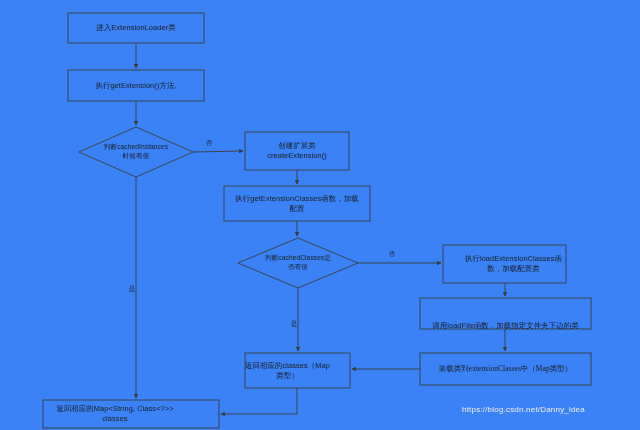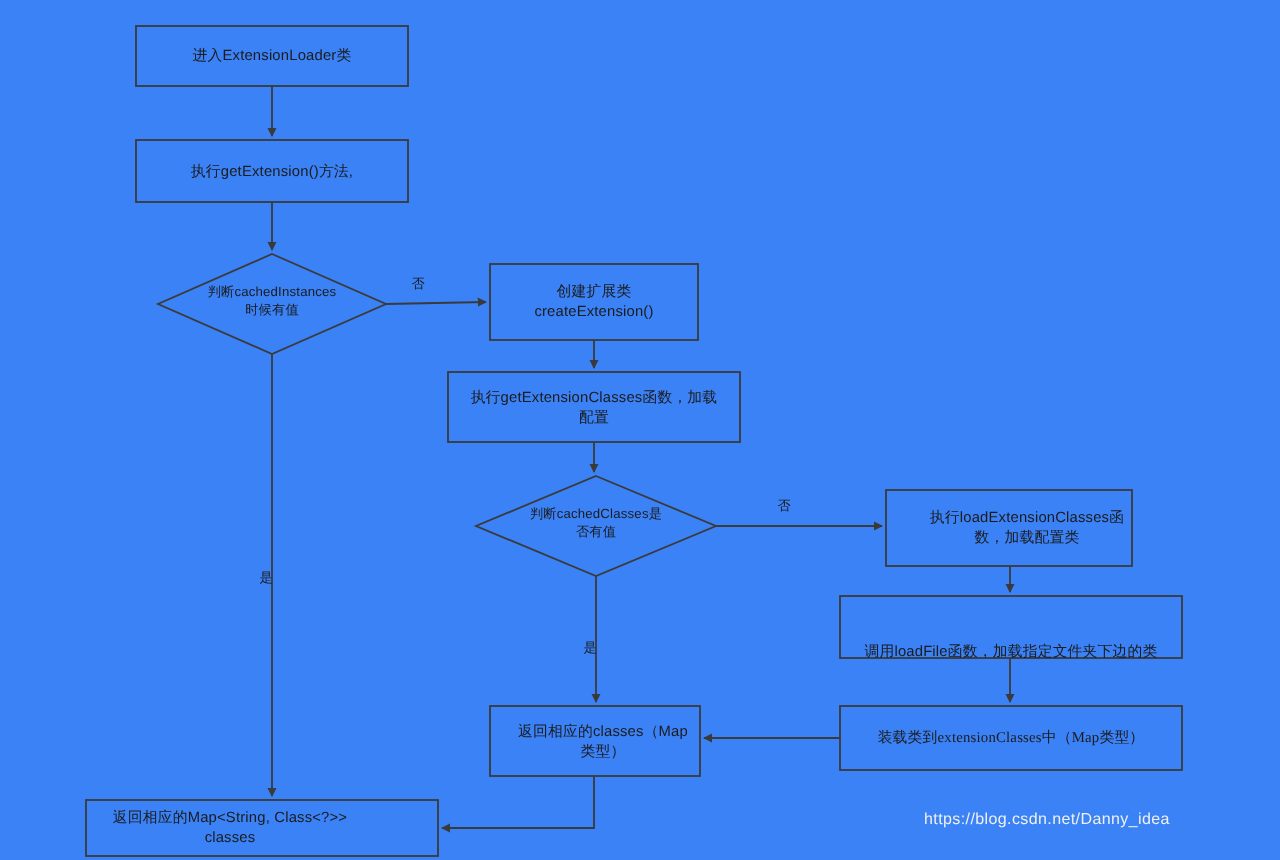--- a/index.html
+++ b/index.html
@@ -132,21 +132,21 @@
   <div class="node-label" style="left:240px; top:244px; width:116px; height:38px; font-size:6.6px;">判断cachedClasses是
 否有值</div>
 
   <div class="node-label" style="left:443px; top:245px; width:123px; height:38px;padding-left:21px;">执行loadExtensionClasses函
 数，加载配置类</div>
 
   <div class="node-label" style="left:420px; top:298px; width:171px; height:31px;margin-top:12px;">调用loadFile函数，加载指定文件夹下边的类</div>
 
   <div class="node-label" style="left:420px; top:353px; width:171px; height:32px;font-family:Liberation Serif, serif;">装载类到extensionClasses中（Map类型）</div>
 
-  <div class="node-label" style="left:249px; top:353px; width:105px; height:35px;">返回相应的classes（Map
+  <div class="node-label" style="left:235px; top:353px; width:105px; height:35px;">返回相应的classes（Map
 类型）</div>
 
   <div class="node-label" style="left:43px; top:400px; width:144px; height:28px;">返回相应的Map&lt;String, Class&lt;?&gt;&gt; classes</div>
 
   <div class="edge-label" style="left:203px; top:140px;">否</div>
 
   <div class="edge-label vertical" style="left:127px; top:280px;">是</div>
 
   <div class="edge-label" style="left:386px; top:251px;">否</div>
 

